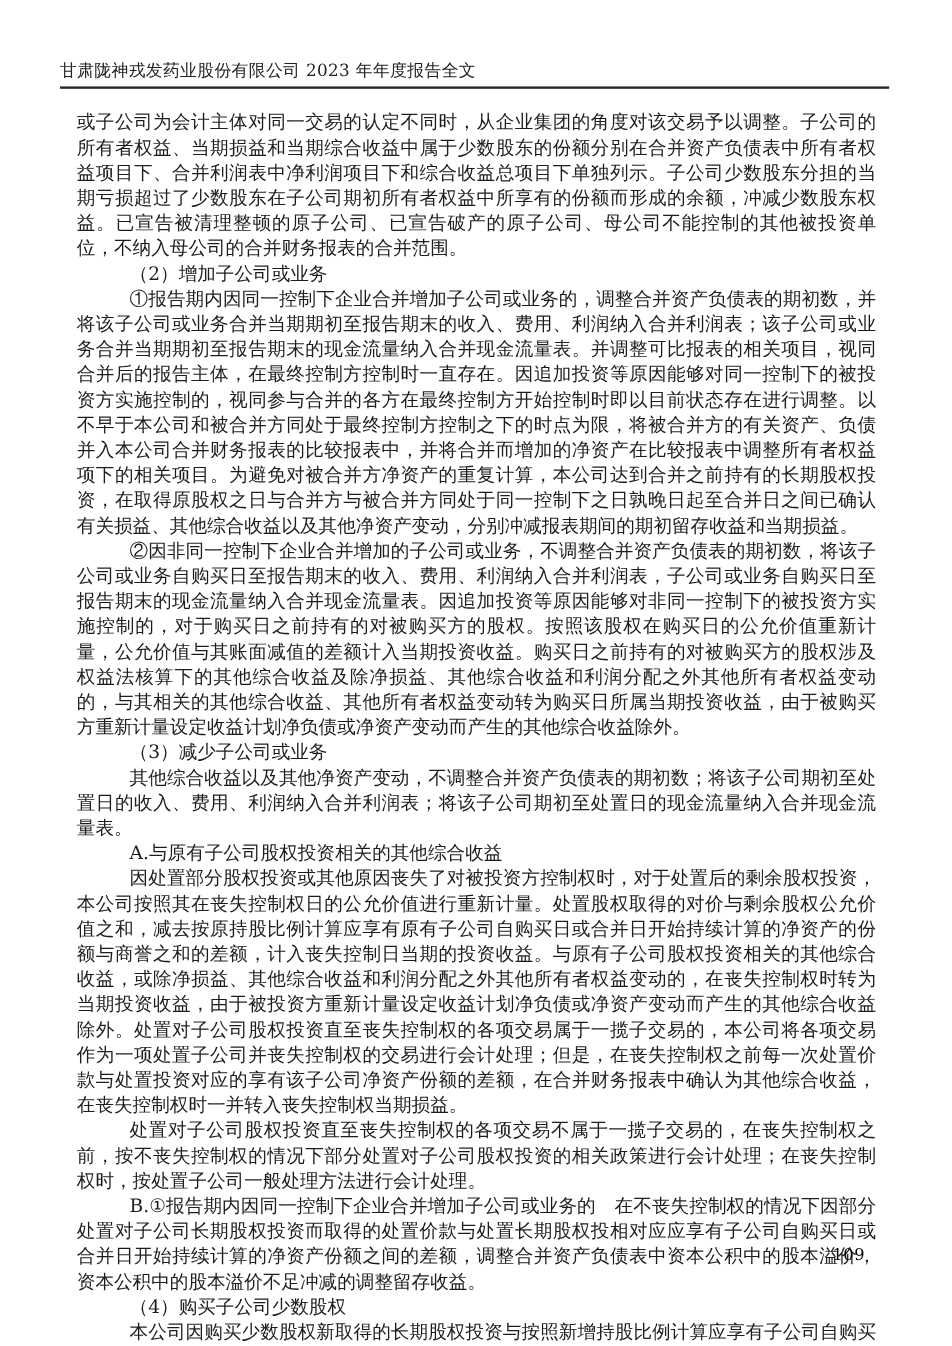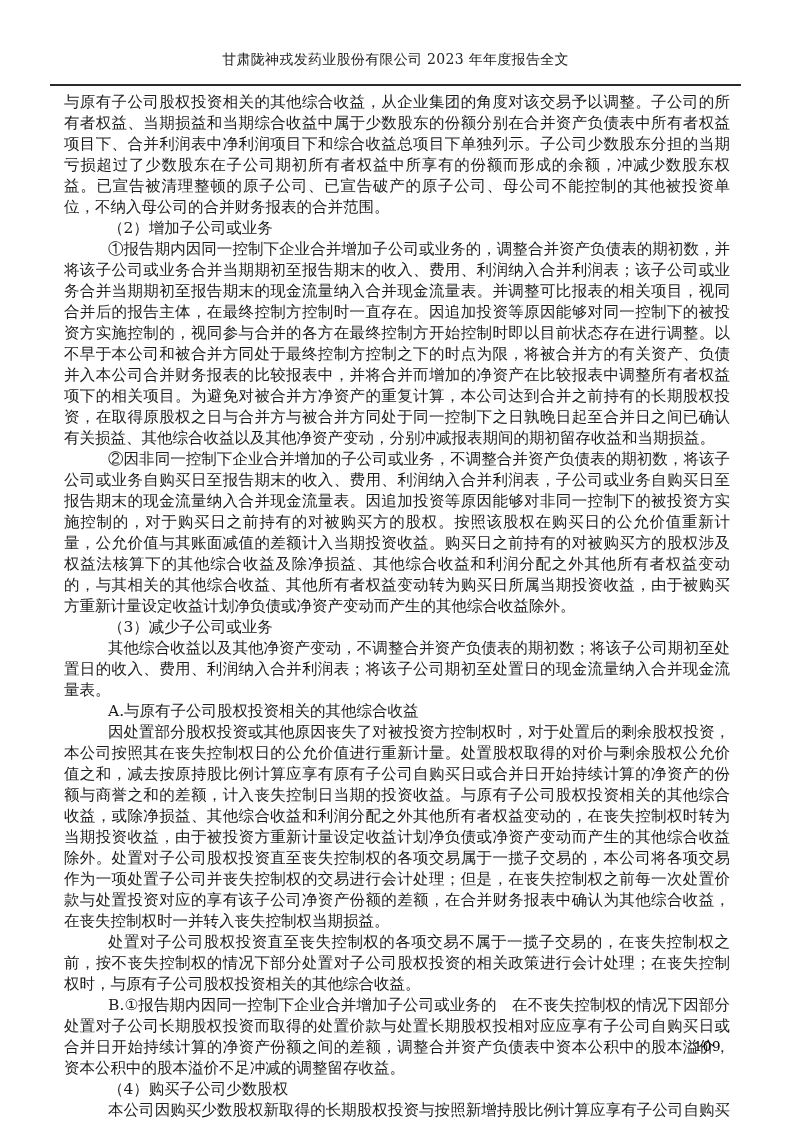--- a/index.html
+++ b/index.html
@@ -15,25 +15,25 @@
   .page {
     position: absolute;
     inset: 0;
     background: #ffffff;
   }
   .page-header {
     position: absolute;
     top: 50px;
     left: 50px;
     right: 52px;
-    text-align: center;
+    text-align: left;
     font-size: 14px;
     line-height: 18px;
     color: #222222;
-    padding-bottom: 16px;
+    padding-bottom: 4px;
     border-bottom: 2px solid #2b2b2b;
     letter-spacing: 0.3px;
   }
   .body-text {
     position: absolute;
     top: 92px;
     left: 64px;
     width: 666px;
     font-size: 15.5px;
     line-height: 21px;
@@ -53,29 +53,29 @@
   }
 </style>
 </head>
 <body>
 
 <div class="page">
 
   <div class="page-header">甘肃陇神戎发药业股份有限公司 2023 年年度报告全文</div>
 
   <div class="body-text">
-    <p class="flush">与原有子公司股权投资相关的其他综合收益，从企业集团的角度对该交易予以调整。子公司的所有者权益、当期损益和当期综合收益中属于少数股东的份额分别在合并资产负债表中所有者权益项目下、合并利润表中净利润项目下和综合收益总项目下单独列示。子公司少数股东分担的当期亏损超过了少数股东在子公司期初所有者权益中所享有的份额而形成的余额，冲减少数股东权益。已宣告被清理整顿的原子公司、已宣告破产的原子公司、母公司不能控制的其他被投资单位，不纳入母公司的合并财务报表的合并范围。</p>
+    <p class="flush">或子公司为会计主体对同一交易的认定不同时，从企业集团的角度对该交易予以调整。子公司的所有者权益、当期损益和当期综合收益中属于少数股东的份额分别在合并资产负债表中所有者权益项目下、合并利润表中净利润项目下和综合收益总项目下单独列示。子公司少数股东分担的当期亏损超过了少数股东在子公司期初所有者权益中所享有的份额而形成的余额，冲减少数股东权益。已宣告被清理整顿的原子公司、已宣告破产的原子公司、母公司不能控制的其他被投资单位，不纳入母公司的合并财务报表的合并范围。</p>
     <p class="indent">（2）增加子公司或业务</p>
     <p class="indent">①报告期内因同一控制下企业合并增加子公司或业务的，调整合并资产负债表的期初数，并将该子公司或业务合并当期期初至报告期末的收入、费用、利润纳入合并利润表；该子公司或业务合并当期期初至报告期末的现金流量纳入合并现金流量表。并调整可比报表的相关项目，视同合并后的报告主体，在最终控制方控制时一直存在。因追加投资等原因能够对同一控制下的被投资方实施控制的，视同参与合并的各方在最终控制方开始控制时即以目前状态存在进行调整。以不早于本公司和被合并方同处于最终控制方控制之下的时点为限，将被合并方的有关资产、负债并入本公司合并财务报表的比较报表中，并将合并而增加的净资产在比较报表中调整所有者权益项下的相关项目。为避免对被合并方净资产的重复计算，本公司达到合并之前持有的长期股权投资，在取得原股权之日与合并方与被合并方同处于同一控制下之日孰晚日起至合并日之间已确认有关损益、其他综合收益以及其他净资产变动，分别冲减报表期间的期初留存收益和当期损益。</p>
     <p class="indent">②因非同一控制下企业合并增加的子公司或业务，不调整合并资产负债表的期初数，将该子公司或业务自购买日至报告期末的收入、费用、利润纳入合并利润表，子公司或业务自购买日至报告期末的现金流量纳入合并现金流量表。因追加投资等原因能够对非同一控制下的被投资方实施控制的，对于购买日之前持有的对被购买方的股权。按照该股权在购买日的公允价值重新计量，公允价值与其账面减值的差额计入当期投资收益。购买日之前持有的对被购买方的股权涉及权益法核算下的其他综合收益及除净损益、其他综合收益和利润分配之外其他所有者权益变动的，与其相关的其他综合收益、其他所有者权益变动转为购买日所属当期投资收益，由于被购买方重新计量设定收益计划净负债或净资产变动而产生的其他综合收益除外。</p>
     <p class="indent">（3）减少子公司或业务</p>
     <p class="indent">其他综合收益以及其他净资产变动，不调整合并资产负债表的期初数；将该子公司期初至处置日的收入、费用、利润纳入合并利润表；将该子公司期初至处置日的现金流量纳入合并现金流量表。</p>
     <p class="indent">A.与原有子公司股权投资相关的其他综合收益</p>
     <p class="indent">因处置部分股权投资或其他原因丧失了对被投资方控制权时，对于处置后的剩余股权投资，本公司按照其在丧失控制权日的公允价值进行重新计量。处置股权取得的对价与剩余股权公允价值之和，减去按原持股比例计算应享有原有子公司自购买日或合并日开始持续计算的净资产的份额与商誉之和的差额，计入丧失控制日当期的投资收益。与原有子公司股权投资相关的其他综合收益，或除净损益、其他综合收益和利润分配之外其他所有者权益变动的，在丧失控制权时转为当期投资收益，由于被投资方重新计量设定收益计划净负债或净资产变动而产生的其他综合收益除外。处置对子公司股权投资直至丧失控制权的各项交易属于一揽子交易的，本公司将各项交易作为一项处置子公司并丧失控制权的交易进行会计处理；但是，在丧失控制权之前每一次处置价款与处置投资对应的享有该子公司净资产份额的差额，在合并财务报表中确认为其他综合收益，在丧失控制权时一并转入丧失控制权当期损益。</p>
-    <p class="indent">处置对子公司股权投资直至丧失控制权的各项交易不属于一揽子交易的，在丧失控制权之前，按不丧失控制权的情况下部分处置对子公司股权投资的相关政策进行会计处理；在丧失控制权时，与原有子公司股权投资相关的其他综合收益。</p>
+    <p class="indent">处置对子公司股权投资直至丧失控制权的各项交易不属于一揽子交易的，在丧失控制权之前，按不丧失控制权的情况下部分处置对子公司股权投资的相关政策进行会计处理；在丧失控制权时，按处置子公司一般处理方法进行会计处理。</p>
     <p class="indent">B.①报告期内因同一控制下企业合并增加子公司或业务的　在不丧失控制权的情况下因部分处置对子公司长期股权投资而取得的处置价款与处置长期股权投相对应应享有子公司自购买日或合并日开始持续计算的净资产份额之间的差额，调整合并资产负债表中资本公积中的股本溢价，资本公积中的股本溢价不足冲减的调整留存收益。</p>
     <p class="indent">（4）购买子公司少数股权</p>
     <p class="indent">本公司因购买少数股权新取得的长期股权投资与按照新增持股比例计算应享有子公司自购买日或合并日开始持续计算的净资产份额之间的差额，调整合并资产负债表中资本公积中的股本溢价，资本公积中的股本溢价不足冲减的调整留存收益。</p>
   </div>
 
   <div class="page-number">109</div>
 
 </div>
 
 </body></html>

